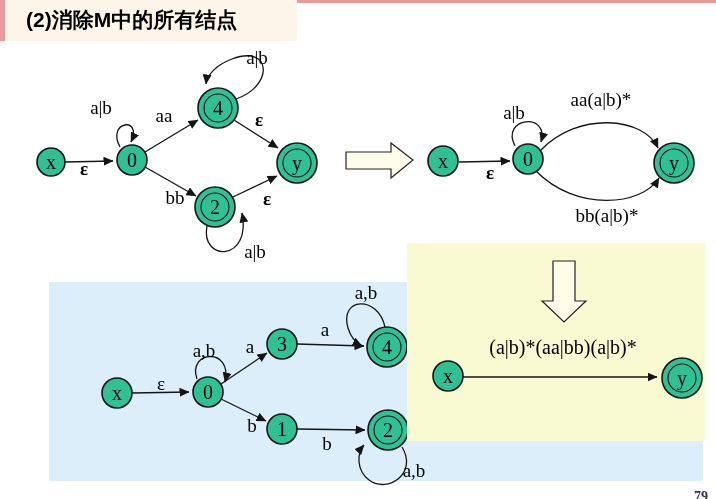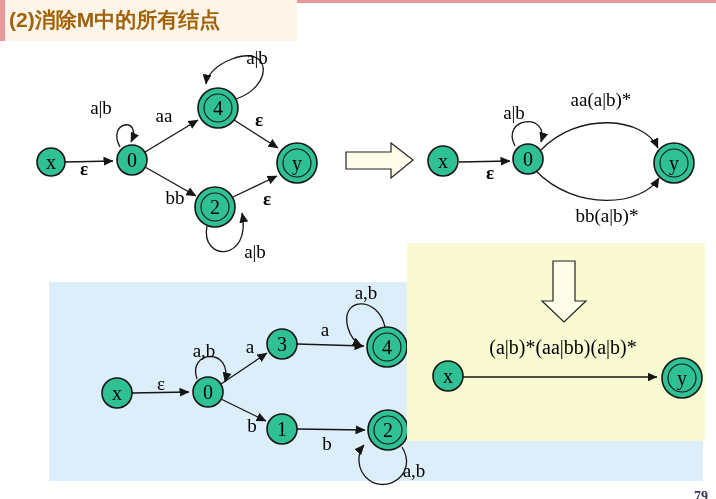--- a/index.html
+++ b/index.html
@@ -4,22 +4,22 @@
 <style>
   html,body { margin:0; padding:0; background:#fff; }
   .slide {
     position:relative; width:716px; height:499px; background:#ffffff;
     overflow:hidden; font-family:"Liberation Sans", sans-serif;
   }
   .title-banner { position:absolute; left:0; top:0; width:297px; height:41px;
     background:#fdf5ea; z-index:5; }
   .title-strip { position:absolute; left:0; top:0; width:5px; height:41px;
     background:#e89a9a; }
-  .title-text { position:absolute; left:9px; top:6px; font-size:21px;
-    font-weight:bold; color:#a16207; white-space:nowrap; }
+  .title-text { position:absolute; left:26px; top:6px; font-size:21px;
+    font-weight:bold; color:#000000; white-space:nowrap; }
   .top-line { position:absolute; left:297px; top:0; width:419px; height:3px;
     background:#e89a9a; z-index:5; }
   .panel-blue { position:absolute; left:49px; top:282px; width:654px; height:199px;
     background:#dceefa; z-index:0; }
   .panel-yellow { position:absolute; left:407px; top:243px; width:298px; height:198px;
     background:#fafad2; z-index:2; }
   svg.layer { position:absolute; left:0; top:0; pointer-events:none; }
   #layerB { z-index:1; }
   #layerC { z-index:3; }
   #layerA { z-index:4; }

